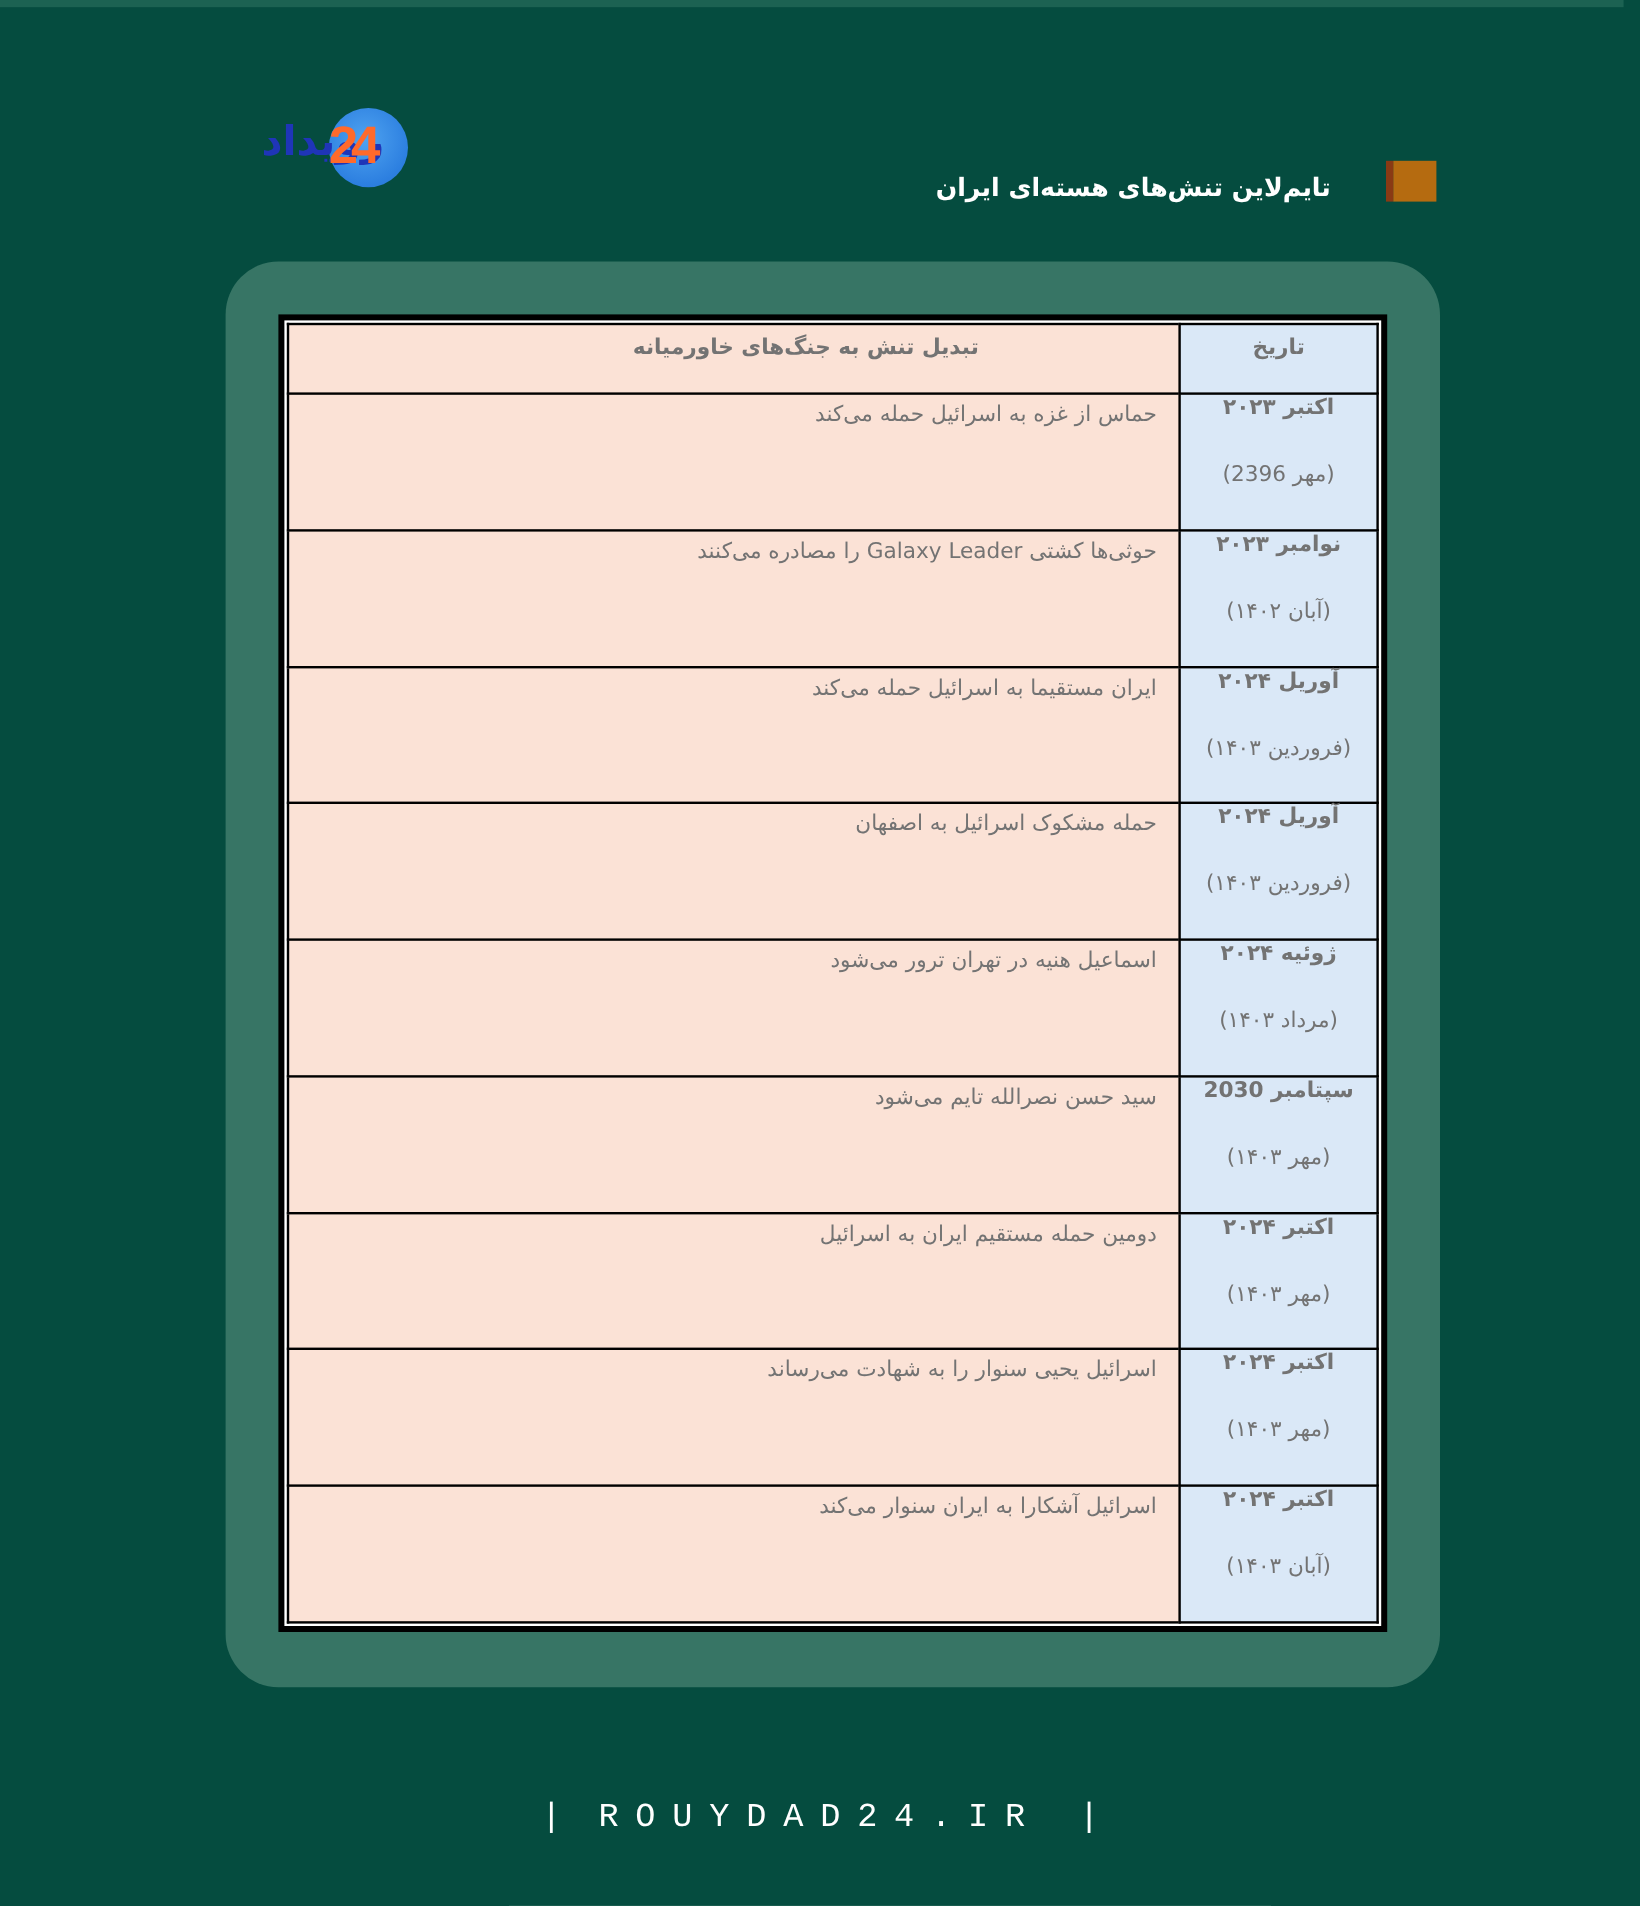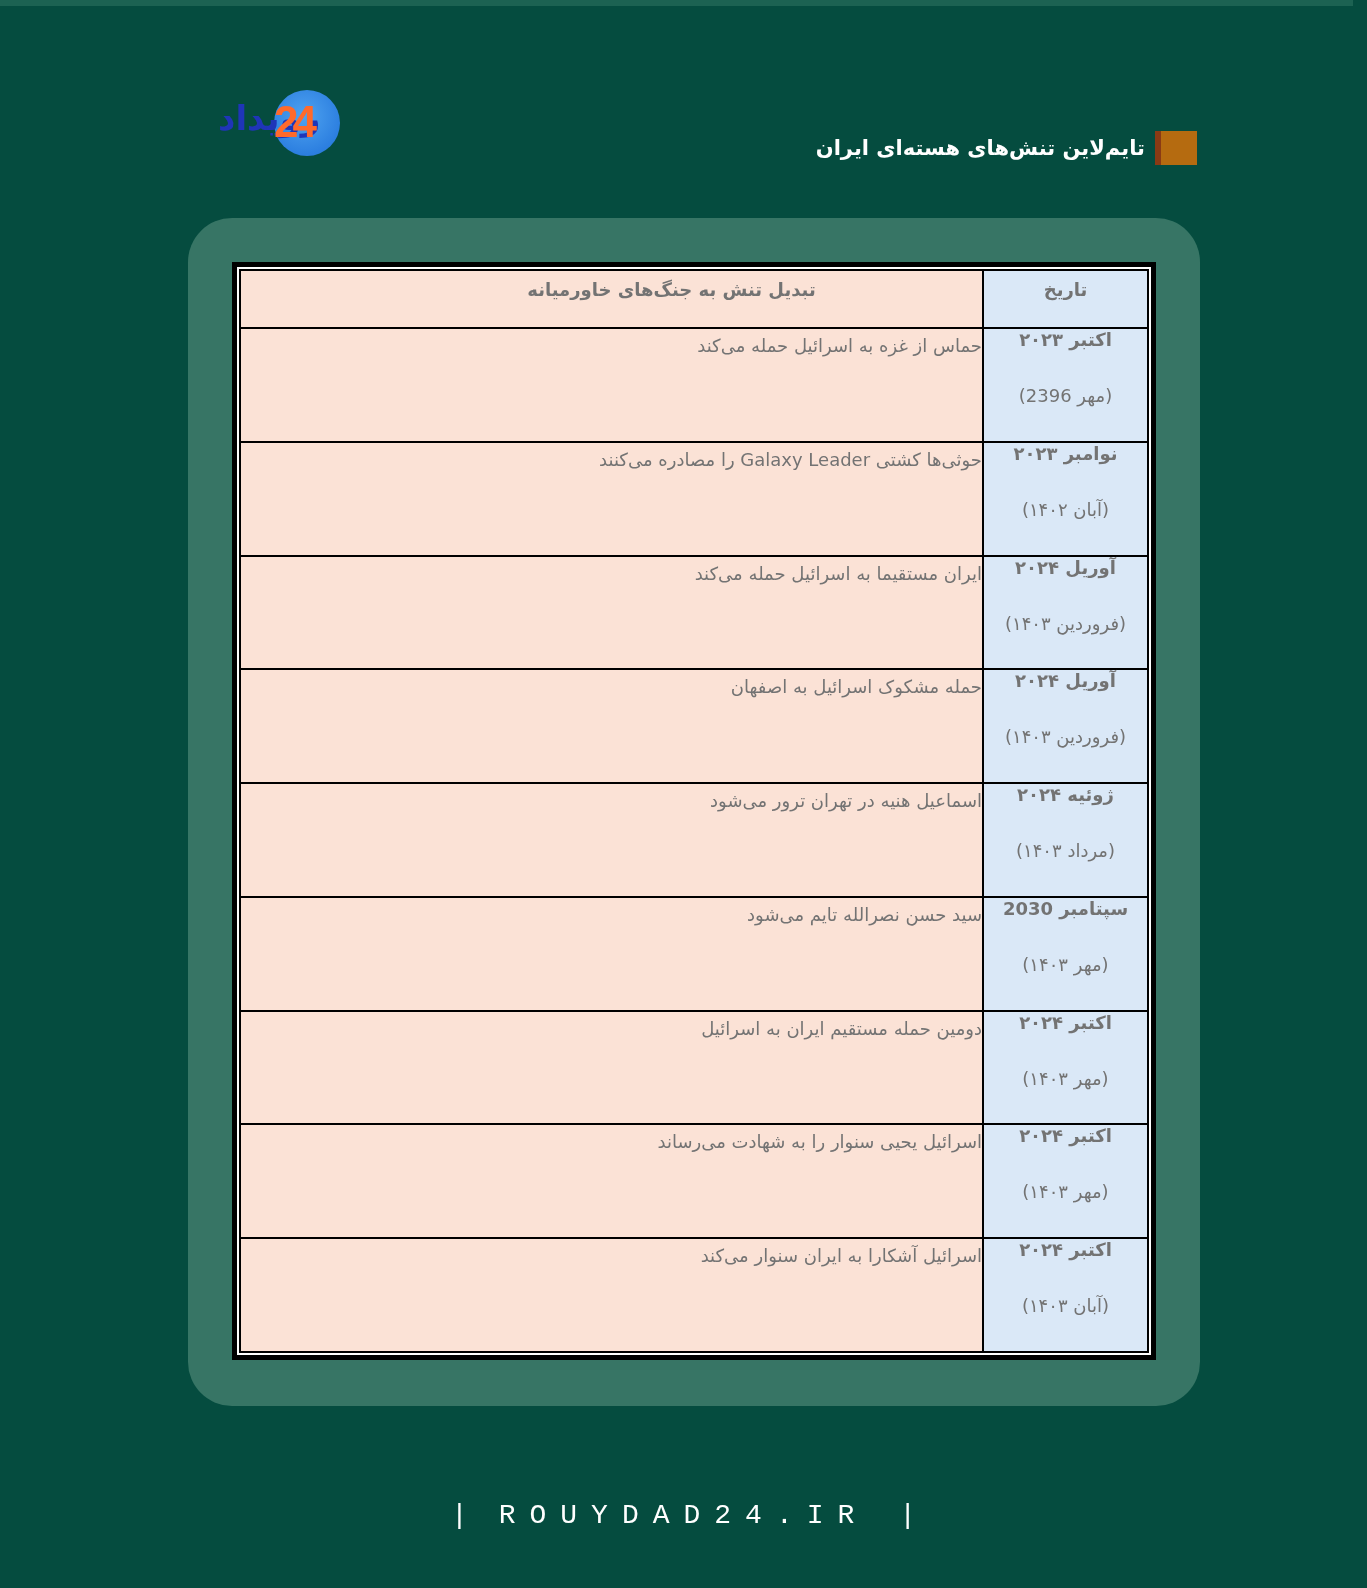--- a/index.html
+++ b/index.html
@@ -29,21 +29,21 @@
     }
     .logo-num {
       position: absolute; left: 56px; top: 8px;
       color: #ff6a2b; font-weight: bold; font-size: 44px; line-height: 52px;
       font-family: "Liberation Sans", sans-serif;
       letter-spacing: -6px;
     }
     
     .title-bar {
       position: absolute; right: 170px; top: 128px; height: 40px;
-      display: flex; flex-direction: row-reverse; align-items: center;
+      display: flex; flex-direction: row-reverse; align-items: flex-end; gap: 36px;
     }
     .title-square {
       width: 36px; height: 34px; background: #b56b10; position: relative;
     }
     .title-square .stripe {
       position: absolute; left: -6px; top: 0; width: 6px; height: 34px; background: #8a3a14;
     }
     .title-text {
       color: #ffffff; font-weight: bold; font-size: 21px; margin-right: 16px;
       direction: rtl; white-space: nowrap;
@@ -64,21 +64,21 @@
       width: 100%; height: 100%; border-collapse: collapse;
       direction: rtl; table-layout: fixed;
     }
     td, th {
       border: 2px solid #000; vertical-align: top; color: #737373;
     }
     .date-col { width: 165px; background: #dae8f7; text-align: center; }
     .event-col { background: #fbe2d6; text-align: right; }
     th.date-col, th.event-col { height: 58px; font-weight: bold; font-size: 18px; padding-top: 8px; }
     th.event-col { text-align: center; padding-left: 120px; }
-    td.event-col { font-size: 18px; padding: 6px 0 0 0; }
+    td.event-col { font-size: 18px; padding: 6px 18px 0 0; }
     td.date-col { font-size: 18px; font-weight: bold; padding-top: 0; }
     .date-line1 { display: block; height: 56px; }
     .date-line2 { display: block; font-weight: normal; }
     
     .footer {
       position: absolute; left: 0; top: 1500px; width: 100%; text-align: center;
       color: #ffffff; font-family: Liberation Mono, monospace; font-size: 28px;
       letter-spacing: 14px;
     }
     .footer .bar { letter-spacing: 0; color: #ffffff; font-weight: 300; }

